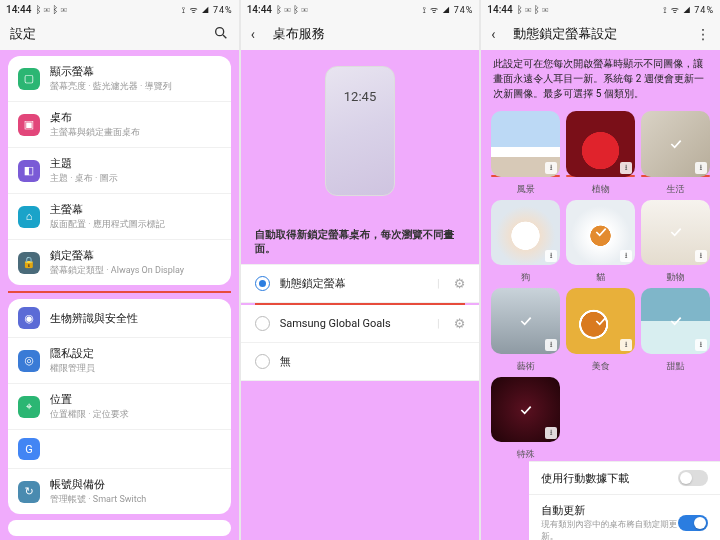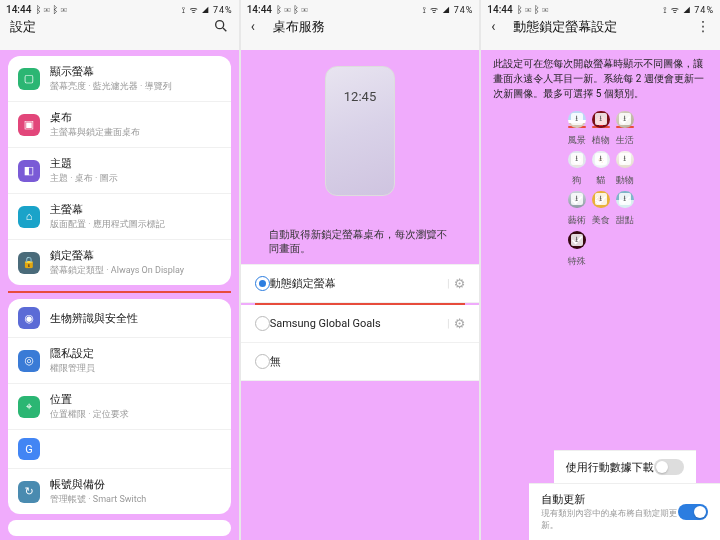--- a/index.html
+++ b/index.html
@@ -28,30 +28,31 @@
     padding: 0 6px;
     font-size: 10px;
     color: #222;
     background: #f7f7f7;
   }
   .statusbar .time { font-weight: 500; }
   .statusbar .spacer { flex: 1; }
   .statusbar .icons { letter-spacing: 1px; font-size: 9px; }
   .header {
     display: flex;
+    align-items: center;
     height: 32px;
     padding: 0 10px;
     background: #f7f7f7;
   }
   .header .back {
     width: 16px; font-size: 14px; color: #333; margin-right: 6px;
   }
   .header .title { font-size: 13px; font-weight: 500; color: #111; flex:1;}
   .header .action { font-size: 14px; color: #333; }
-  .content { flex:1; overflow:hidden;align-items:center; }
+  .content { flex:1; overflow:hidden; }
 
   
   .card {
     background: #fff;
     margin: 6px 8px;
     border-radius: 12px;
     overflow: hidden;
   }
   .row {
     display: flex; align-items: center;
@@ -71,23 +72,23 @@
 
   
   .phone2-body { padding: 10px 0; text-align:center; }
   .mock {
     width: 70px; height: 130px; margin: 6px auto 14px;
     border-radius: 12px; border: 1px solid #ddd;
     background: linear-gradient(160deg,#e8e4f0,#d9d2e8,#cfc4e0);
     display:flex; align-items:flex-start; justify-content:center;
     padding-top:22px; color:#444; font-size:13px;
   }
-  .desc { font-size: 10.5px; color:#333; padding: 8px 28px; text-align:left; }
+  .desc { font-size: 10.5px; color:#333; padding: 8px 14px; text-align:left;font-weight:bold; }
   .radio-row {
-    display:flex; align-items:center; 
+    display:flex; align-items:center; gap:10px;
     padding: 11px 14px; background:#fff;
     border-bottom:1px solid #f0f0f0;
   }
   .radio-row.first { border-top:1px solid #f0f0f0; }
   .radio {
     width:15px; height:15px; border-radius:50%;
     border:1.5px solid #bbb; position:relative; flex-shrink:0;
   }
   .radio.on { border-color:#2b7de0; }
   .radio.on::after {

